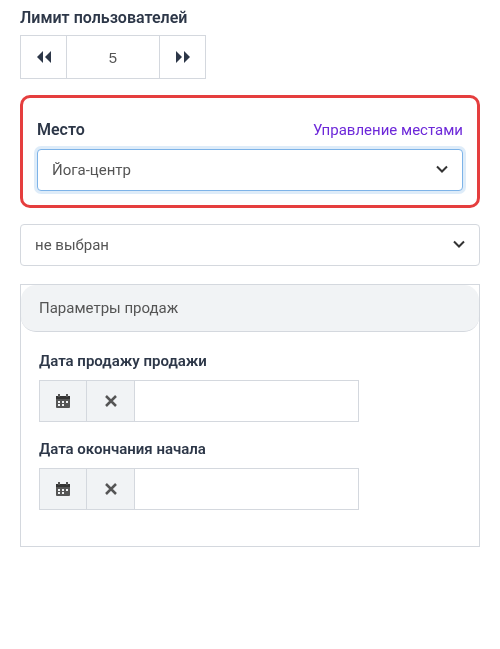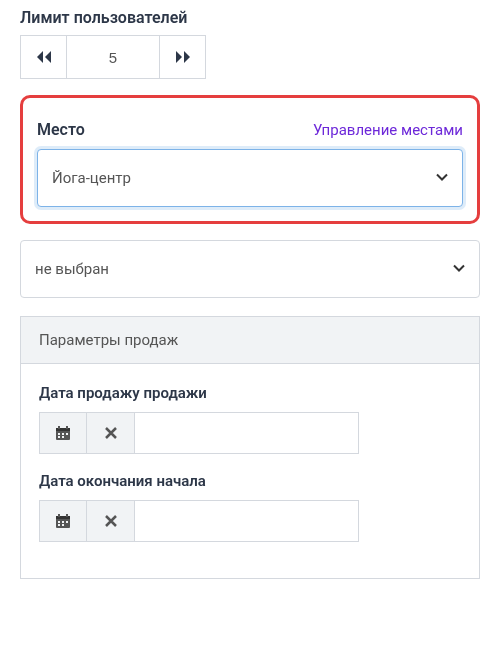--- a/index.html
+++ b/index.html
@@ -57,21 +57,21 @@
     }
     .section-header .label { margin-bottom: 0; }
     .link {
       color: #6d28d9;
       font-size: 15px;
       text-decoration: none;
       cursor: pointer;
     }
     .select {
       width: 100%;
-      height: 58px;
+      height: 42px;
       border: 1px solid #d4d8de;
       border-radius: 4px;
       padding: 0 38px 0 14px;
       font-size: 15px;
       color: #555;
       background: #fff;
       appearance: none;
       position: relative;
       display: flex;
       align-items: center;
@@ -93,20 +93,21 @@
     .panel {
       border: 1px solid #d4d8de;
       margin-top: 18px;
     }
     .panel-header {
       background: #f1f3f5;
       padding: 14px 18px;
       font-size: 15px;
       color: #555;
       border-bottom: 1px solid #d4d8de;
+      border-radius: 15px;
     }
     .panel-body {
       padding: 20px 18px 18px;
     }
     .sub-group { margin-bottom: 18px; }
     .sub-label {
       font-size: 15px;
       font-weight: 600;
       color: #2d3748;
       display: block;

